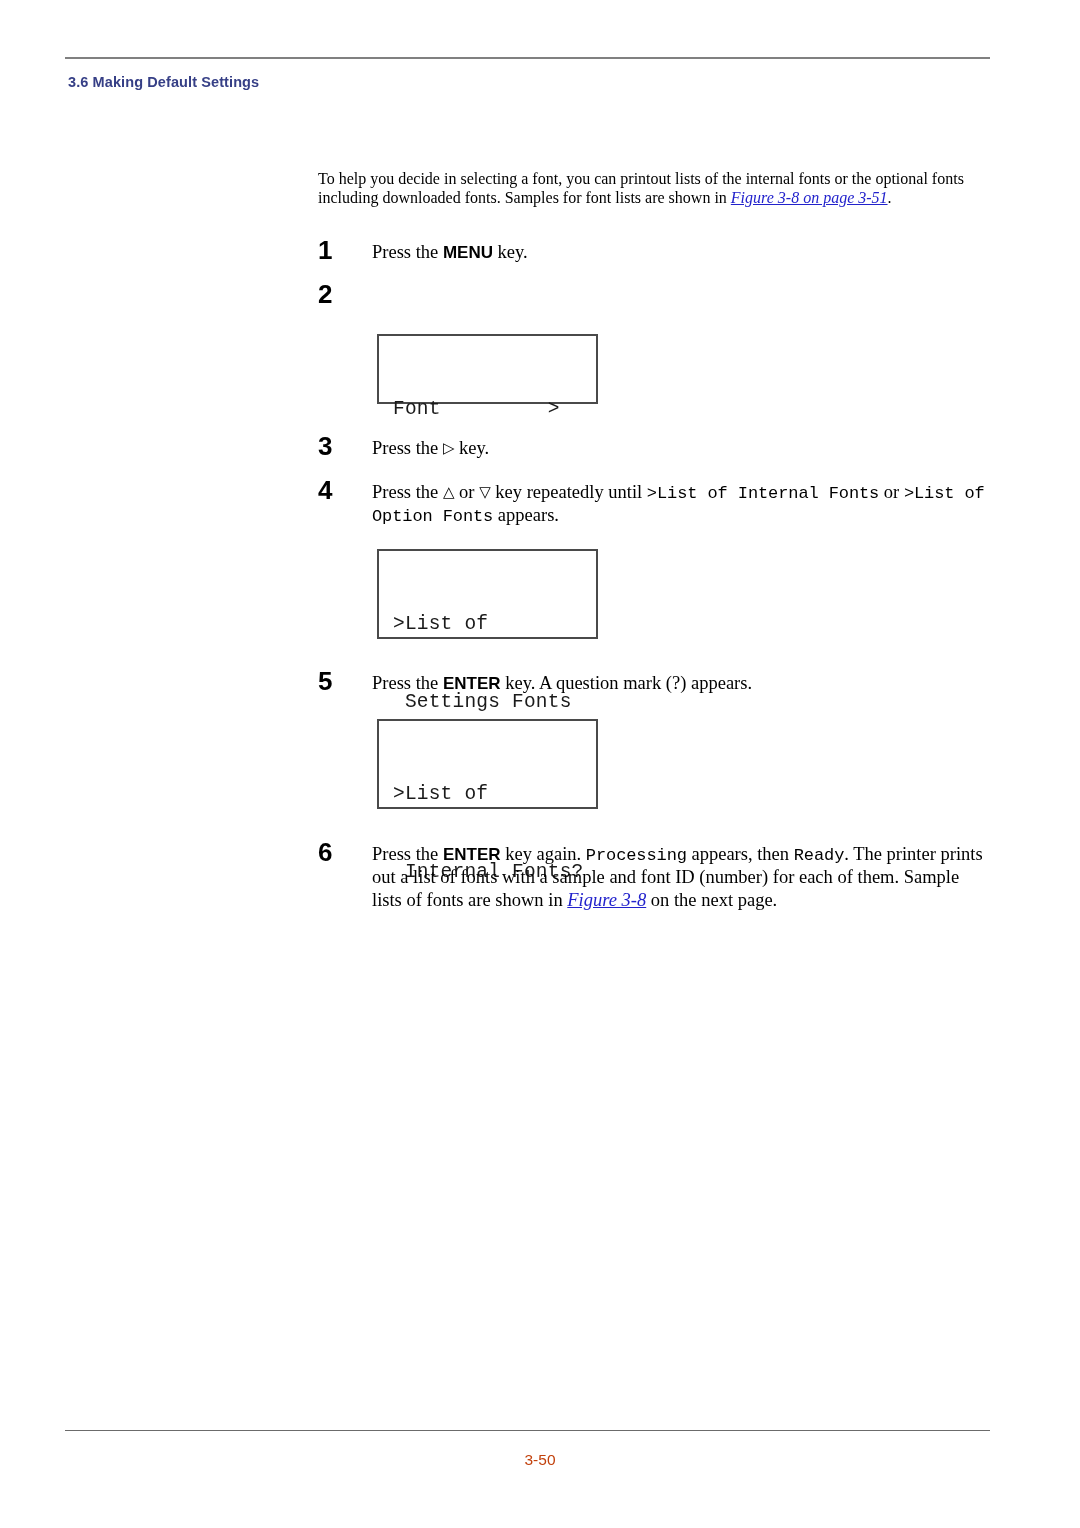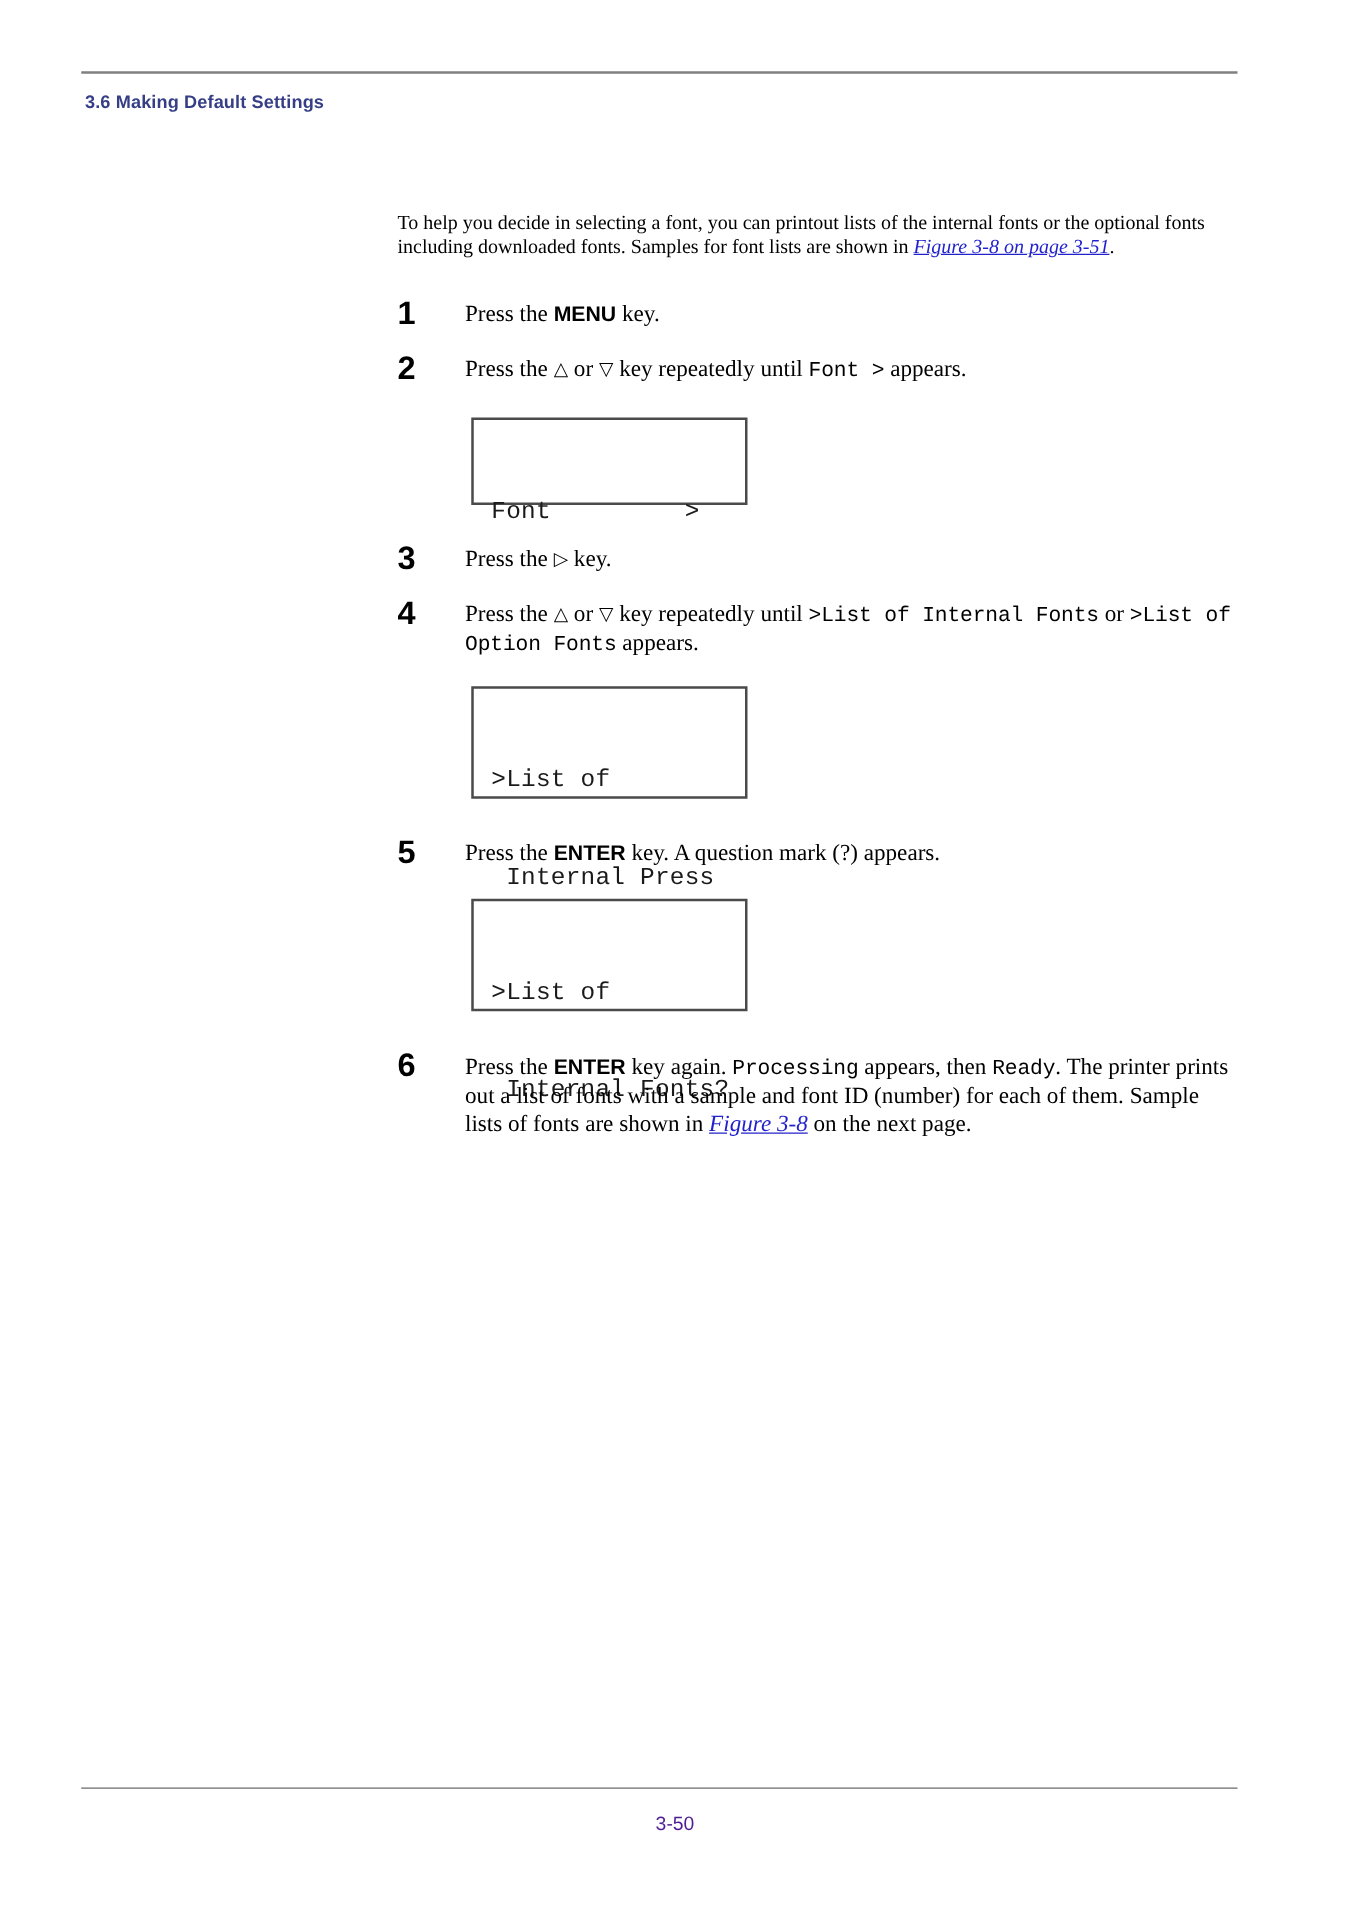--- a/index.html
+++ b/index.html
@@ -50,21 +50,21 @@
 
   
   .footer-page {
     position: absolute;
     top: 1451px;
     left: 0;
     width: 1080px;
     text-align: center;
     font-family: "Liberation Sans", "DejaVu Sans", sans-serif;
     font-size: 15.5px;
-    color: #4c1d95;
+    color: #c2410c;
   }
 
   
   .content {
     position: absolute;
     left: 318px;
     top: 140px;
     width: 672px;
   }
 
@@ -160,41 +160,40 @@
       <span>To help you decide in selecting a font, you can printout lists of the internal fonts or the optional fonts including downloaded fonts. Samples for font lists are shown in </span><a class="link" href="#">Figure 3-8 on page 3-51</a><span>.</span>
     </p>
 
     <div class="step" style="margin-top:33px;">
       <span class="step-num">1</span>
       <span class="step-text"><span>Press the </span><span class="kbd">MENU</span><span> key.</span></span>
     </div>
 
     <div class="step" style="margin-top:18px;">
       <span class="step-num">2</span>
-      <span class="step-text"><span>Press the </span><span class="tri">△</span><span> or </span><span class="tri">▽</span><span> key repeatedly until </span><span class="mono">Font &gt;</span><span> appears.</span></span>
     </div>
 
     <div class="lcd lcd-1" style="margin:23px 0 0 59px;">
       <div class="lcd-line">Font         &gt;</div>
       <div class="lcd-line"></div>
     </div>
 
     <div class="step" style="margin-top:33px;">
       <span class="step-num">3</span>
       <span class="step-text"><span>Press the </span><span class="tri">▷</span><span> key.</span></span>
     </div>
 
     <div class="step" style="margin-top:18px;">
       <span class="step-num">4</span>
       <span class="step-text"><span>Press the </span><span class="tri">△</span><span> or </span><span class="tri">▽</span><span> key repeatedly until </span><span class="mono">&gt;List of Internal Fonts</span><span> or </span><span class="mono">&gt;List of Option Fonts</span><span> appears.</span></span>
     </div>
 
     <div class="lcd lcd-2" style="margin:21px 0 0 59px;">
       <div class="lcd-line">&gt;List of</div>
-      <div class="lcd-line"> Internal Press</div>
+      <div class="lcd-line"> Settings Fonts</div>
     </div>
 
     <div class="step" style="margin-top:33px;">
       <span class="step-num">5</span>
       <span class="step-text"><span>Press the </span><span class="kbd">ENTER</span><span> key. A question mark (?) appears.</span></span>
     </div>
 
     <div class="lcd lcd-2" style="margin:21px 0 0 59px;">
       <div class="lcd-line">&gt;List of</div>
       <div class="lcd-line"> Internal Fonts?</div>

